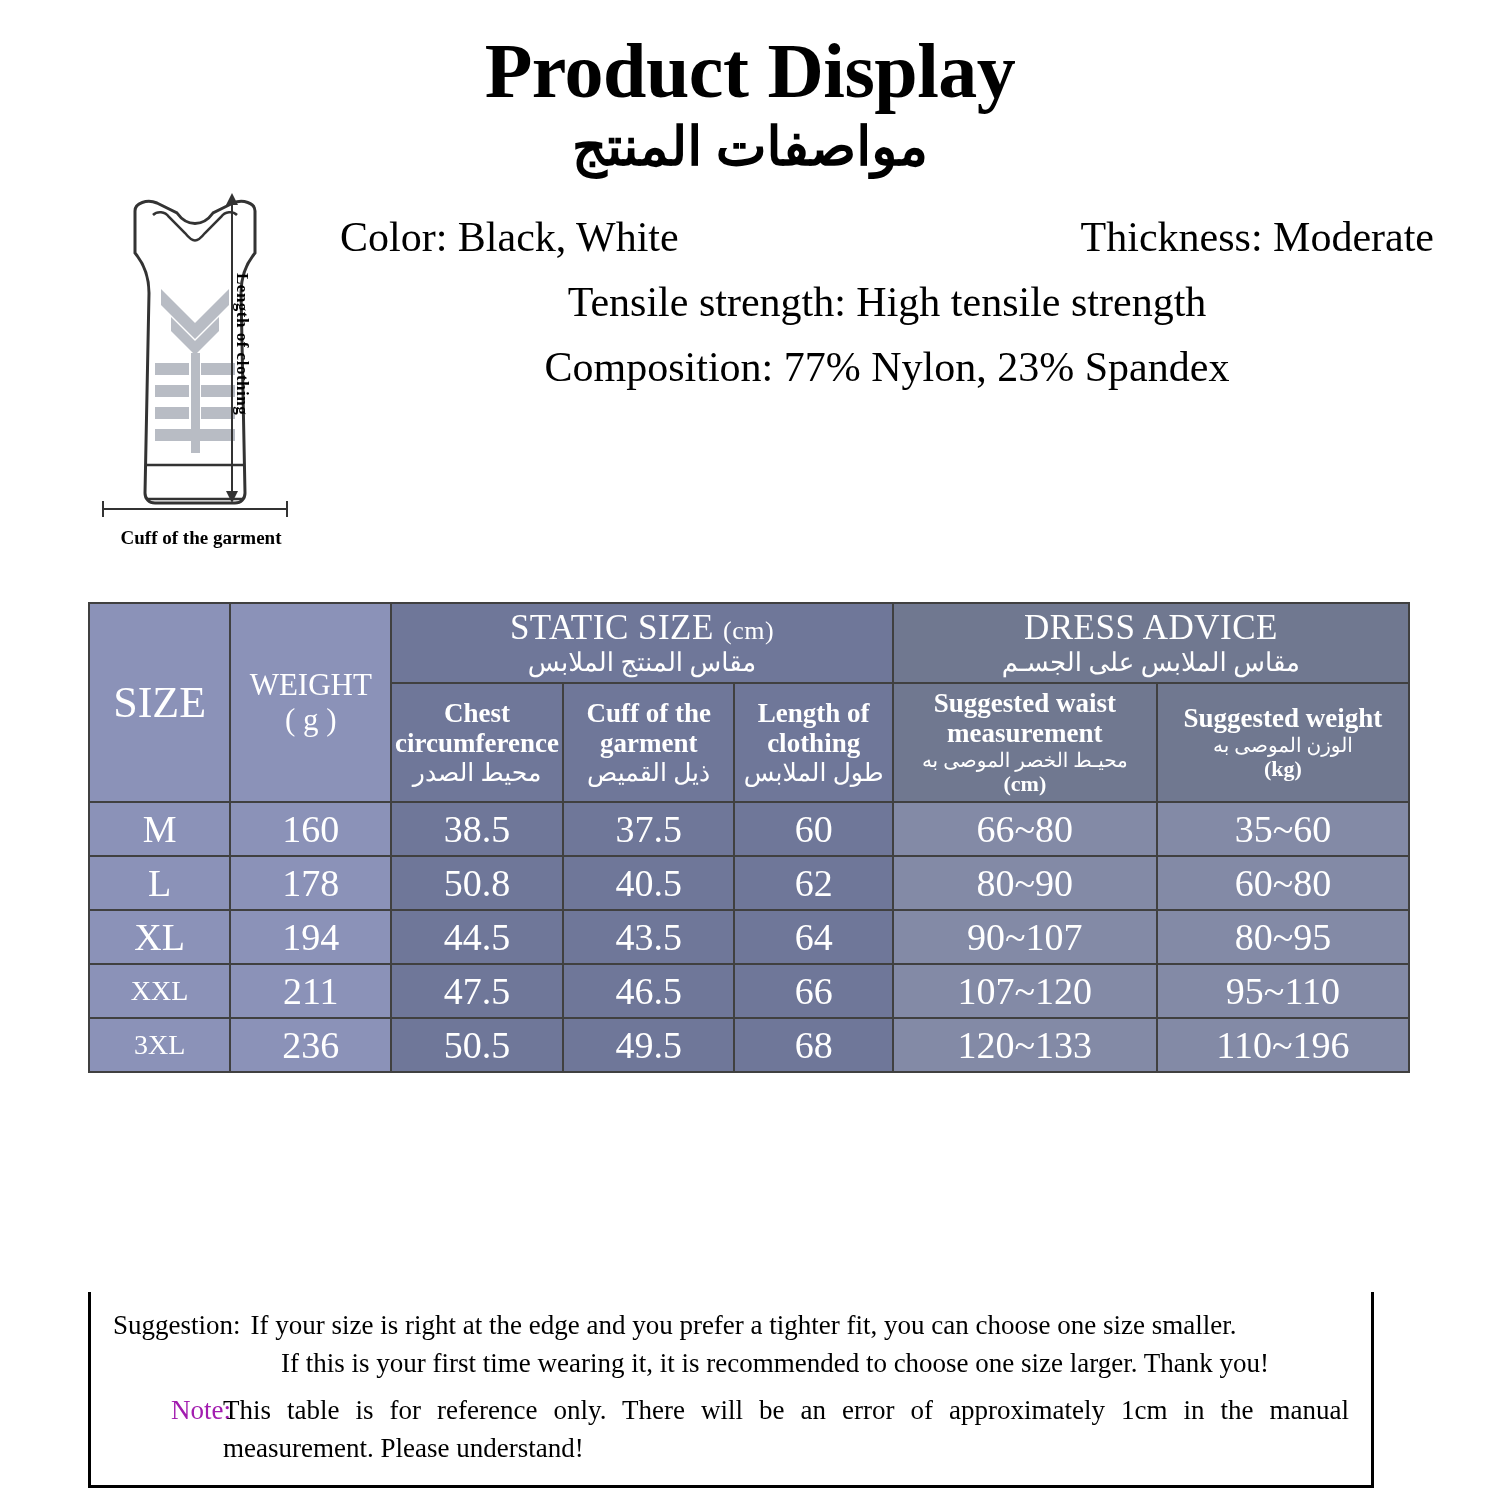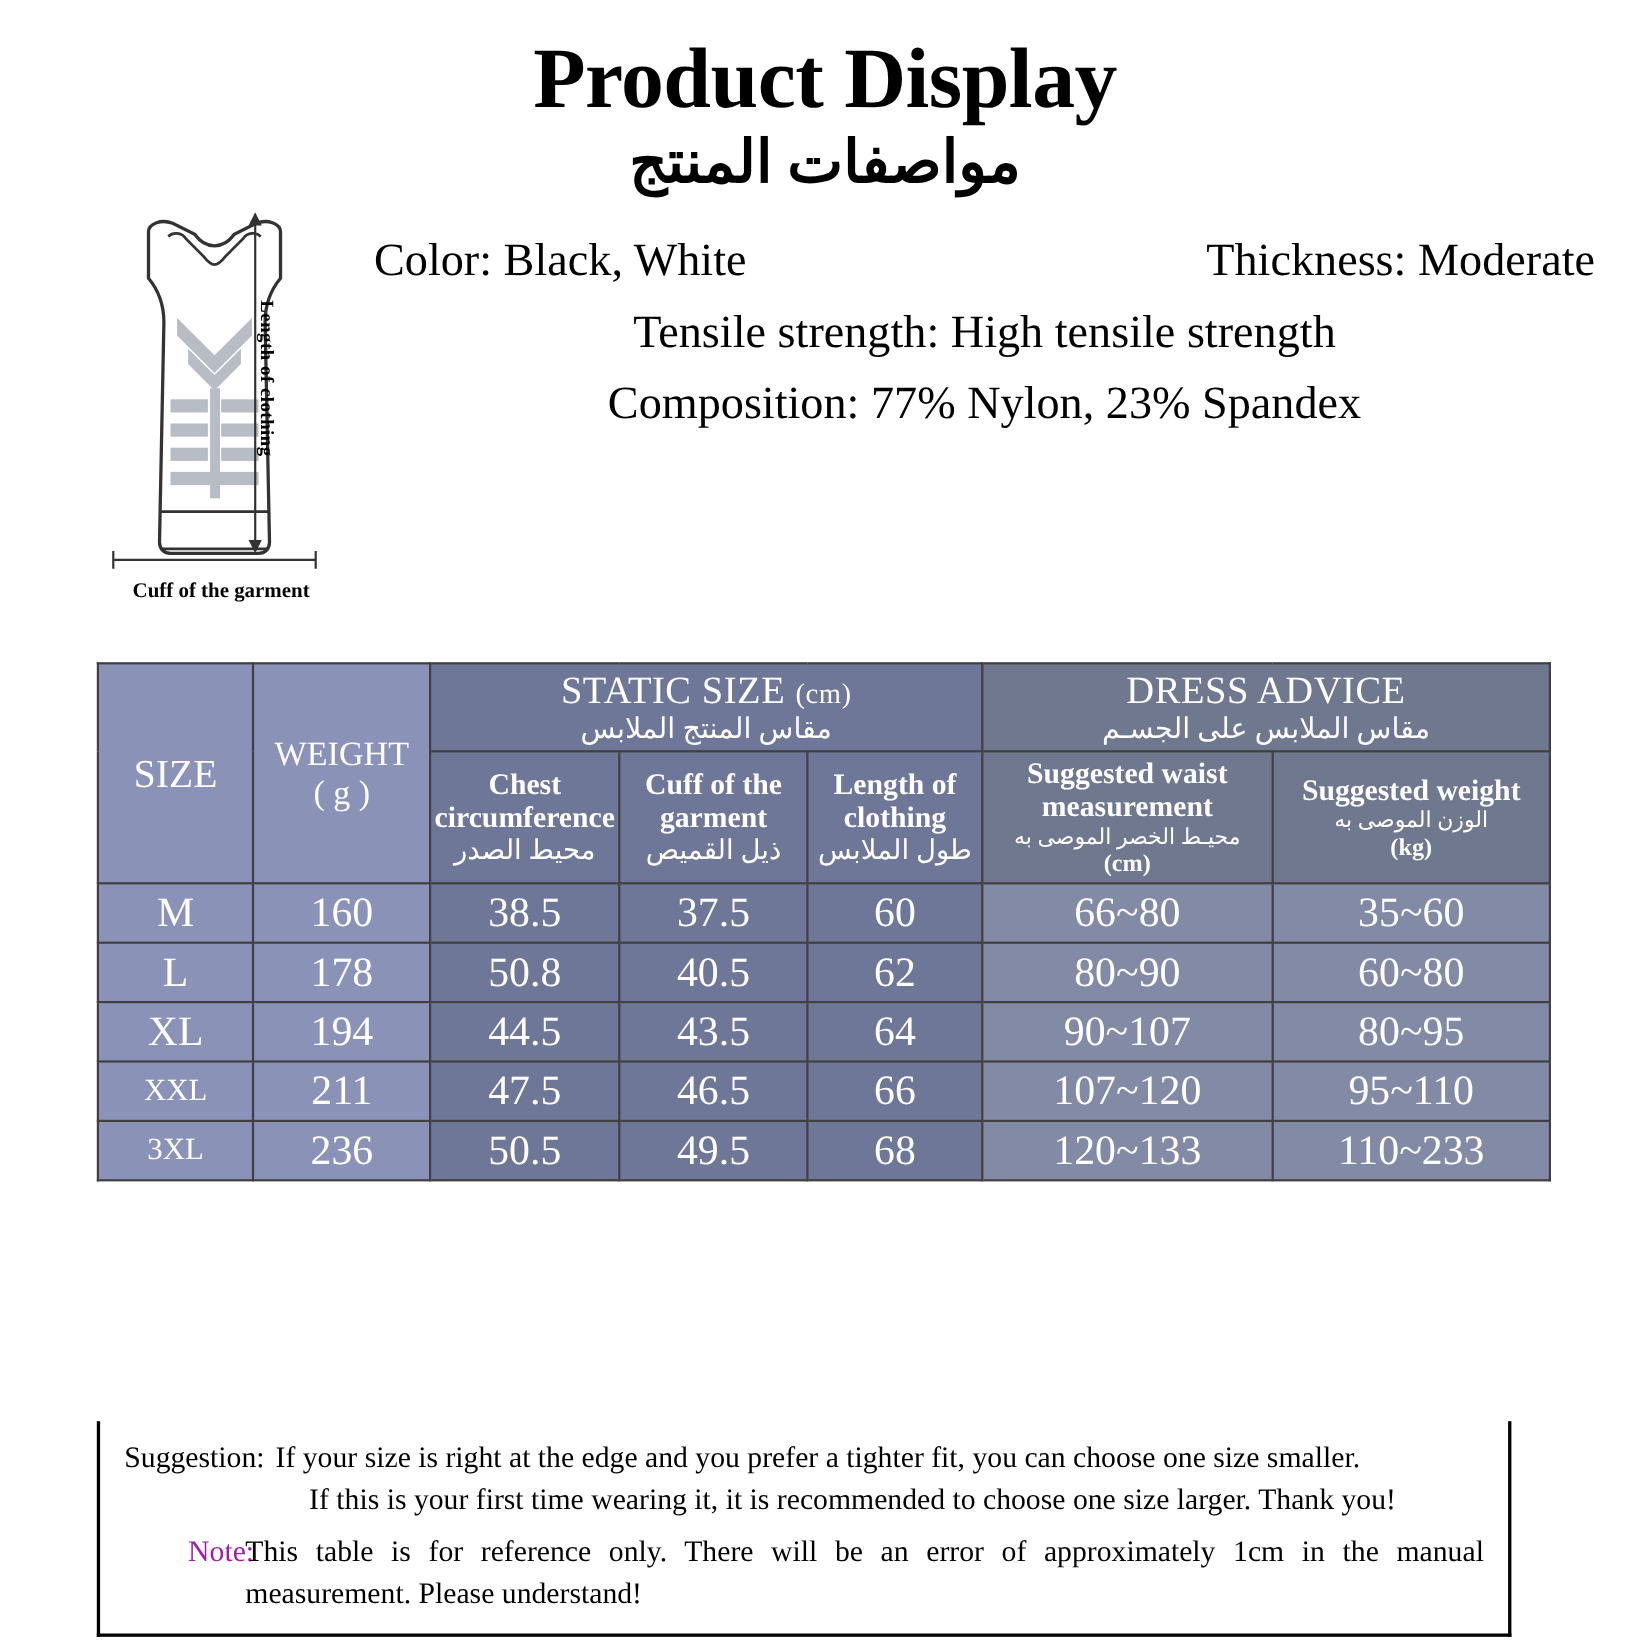--- a/index.html
+++ b/index.html
@@ -60,21 +60,21 @@
     top: 90px;
     font-size: 17px;
     font-weight: bold;
     writing-mode: vertical-rl;
     letter-spacing: 0.5px;
   }
 
   .specs {
     flex: 1;
     padding-top: 22px;
-    padding-right: 40px;
+    padding-right: 56px;
   }
   .spec-row {
     display: flex;
     justify-content: space-between;
     font-size: 42px;
     line-height: 1.55;
   }
   .spec-line {
     font-size: 42px;
     line-height: 1.55;
@@ -110,21 +110,21 @@
   .cell-c    { background: #838aa6; }
 
   .grp-title { font-size: 35px; font-weight: normal; letter-spacing: 0.5px; }
   .grp-title .small { font-size: 26px; }
   .grp-title-ar { font-size: 26px; direction: rtl; line-height: 1.15; }
 
   .col-head { font-size: 27px; font-weight: bold; line-height: 1.12; }
   .col-head-ar { font-size: 25px; direction: rtl; }
   .col-head-sm { font-size: 22px; font-weight: bold; line-height: 1.12; }
   .col-head-sm-ar { font-size: 20px; direction: rtl; }
-  .size-head { font-size: 36px; }
+  .size-head { font-size: 44px; }
   .weight-head { font-size: 31px; line-height: 1.15; }
 
   .data-cell { font-size: 38px; }
   .data-cell-sm { font-size: 28px; }
 
   
   .notes {
     position: absolute;
     left: 88px;
     top: 1262px;
@@ -293,21 +293,21 @@
         <td class="cell-c data-cell">107~120</td>
         <td class="cell-c data-cell">95~110</td>
       </tr>
       <tr>
         <td class="cell-a data-cell-sm">3XL</td>
         <td class="cell-a data-cell">236</td>
         <td class="cell-b data-cell">50.5</td>
         <td class="cell-b data-cell">49.5</td>
         <td class="cell-b data-cell">68</td>
         <td class="cell-c data-cell">120~133</td>
-        <td class="cell-c data-cell">110~233</td>
+        <td class="cell-c data-cell">110~196</td>
       </tr>
     </tbody>
       </table>
   </div>
 
   <div class="notes">
     <div class="note-row note-line">
       <div class="note-key lbl" style="width:auto; padding-right:10px;">Suggestion:</div>
       <div class="note-body">If your size is right at the edge and you prefer a tighter fit, you can choose one size smaller.</div>
     </div>

